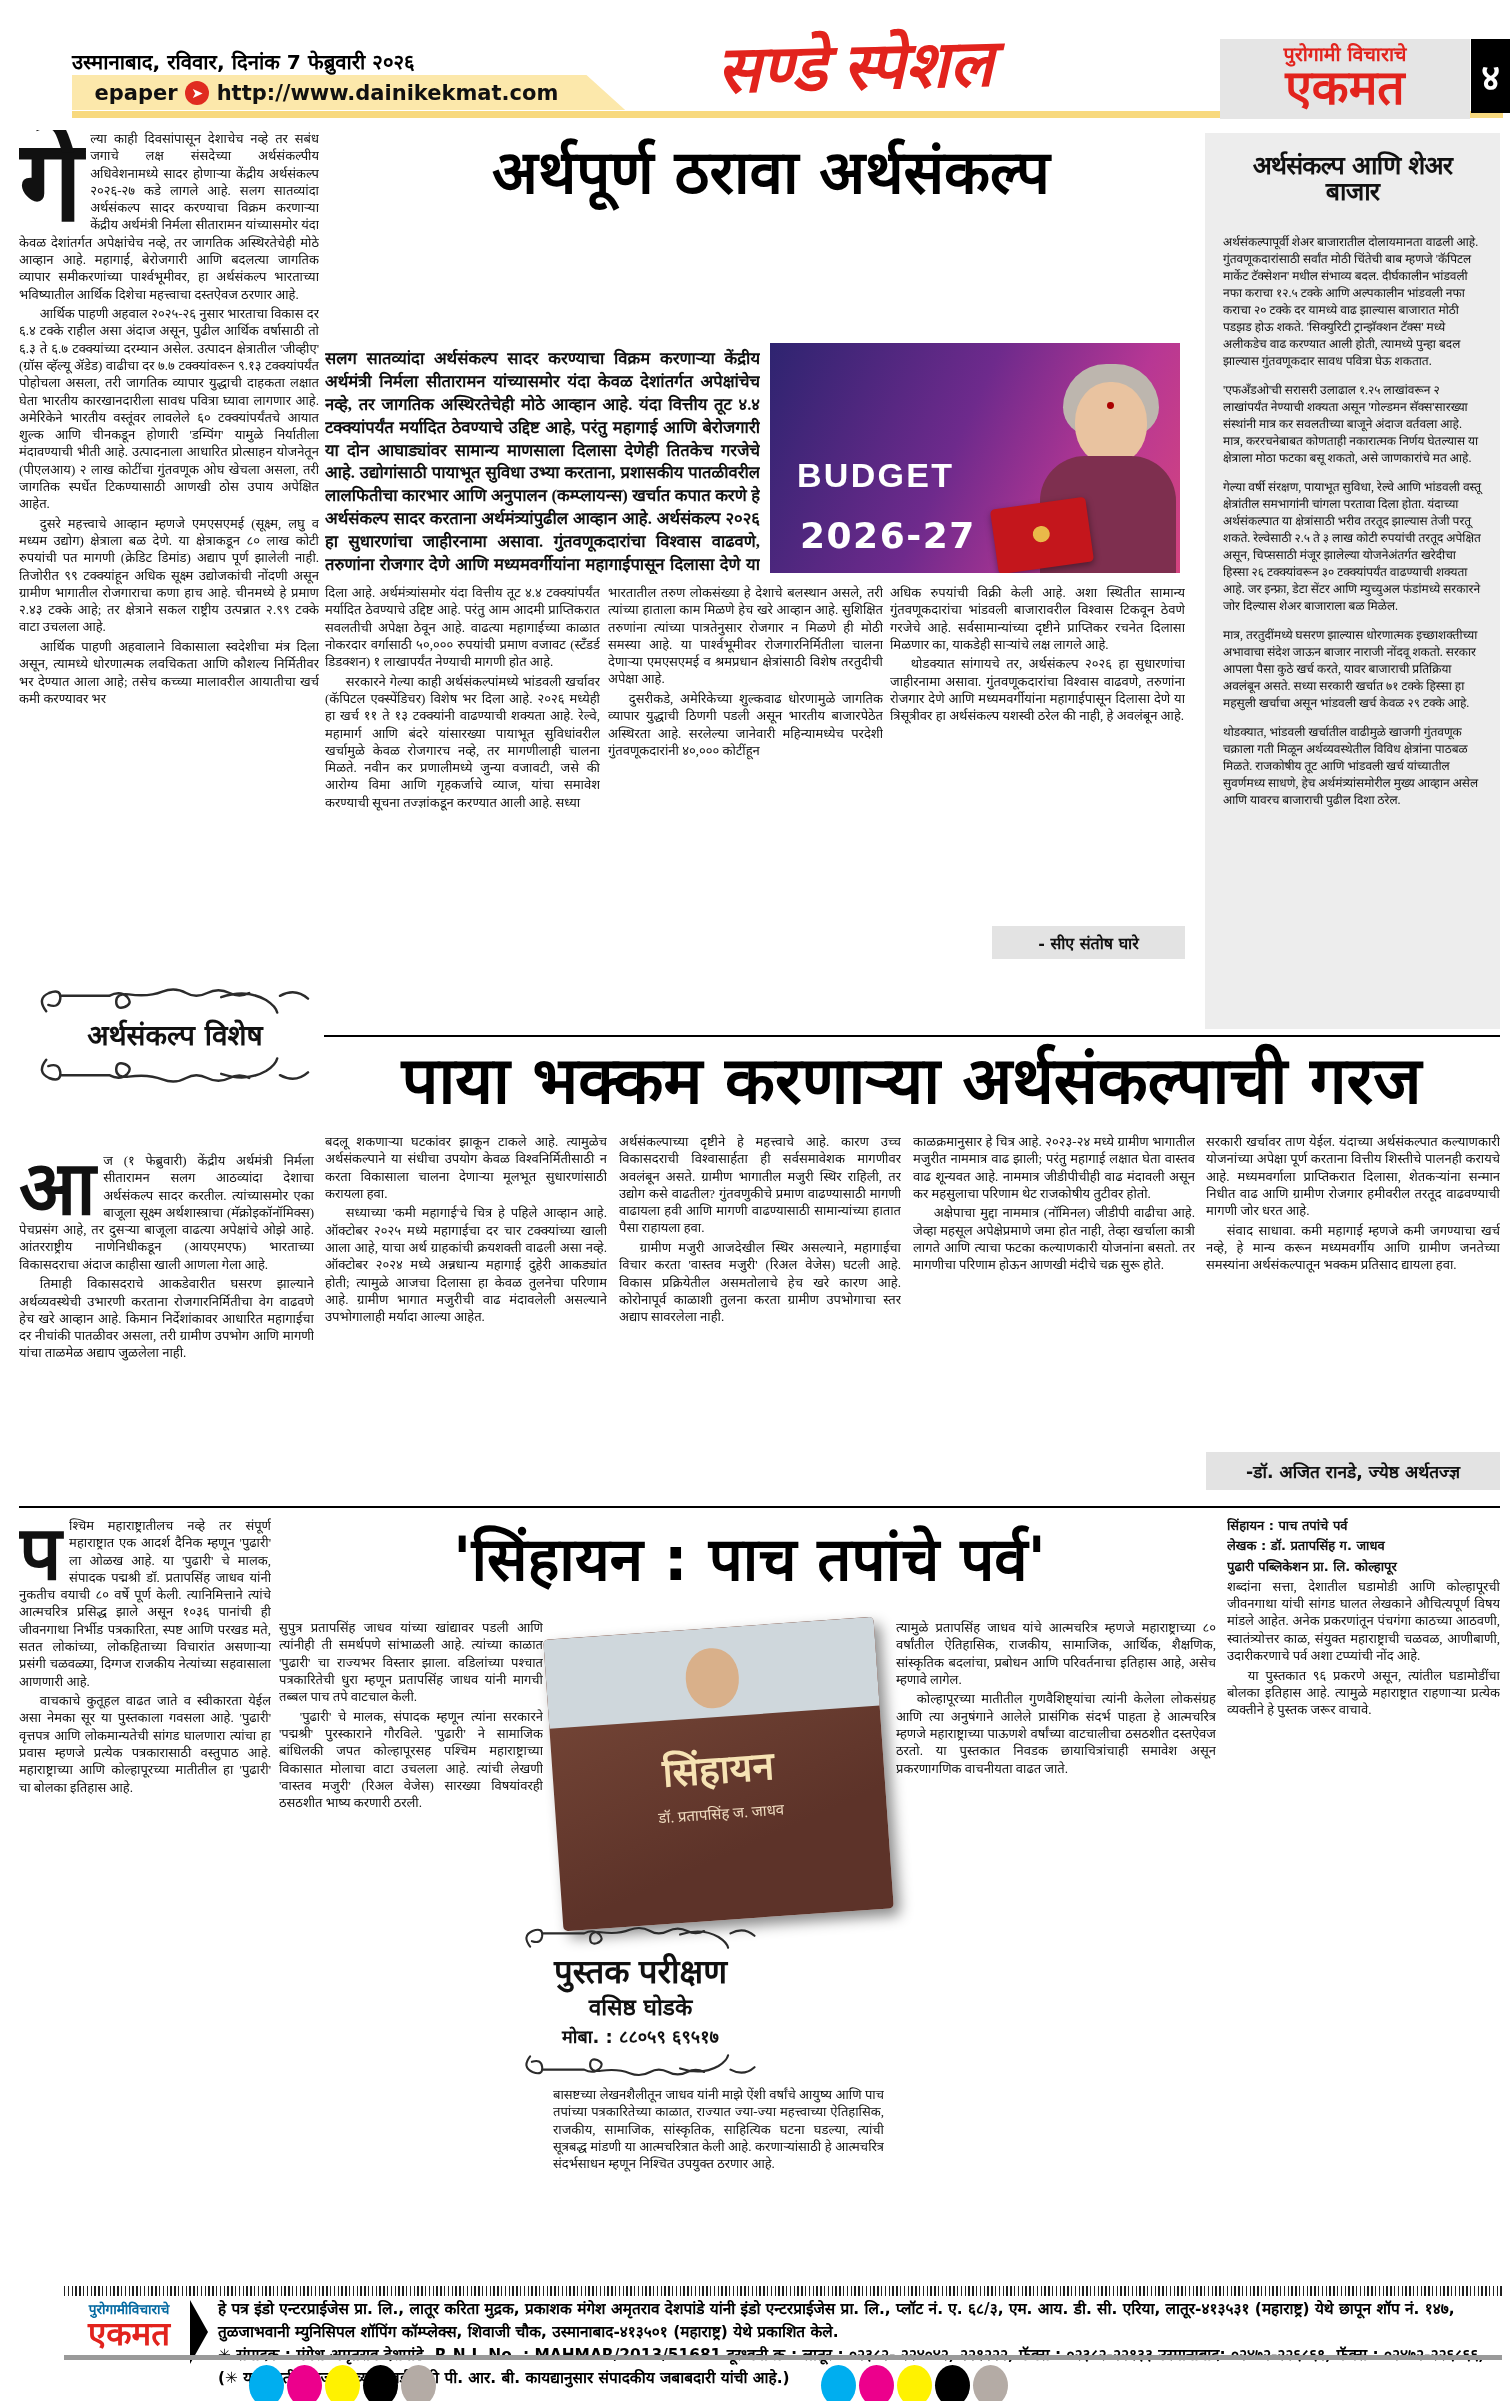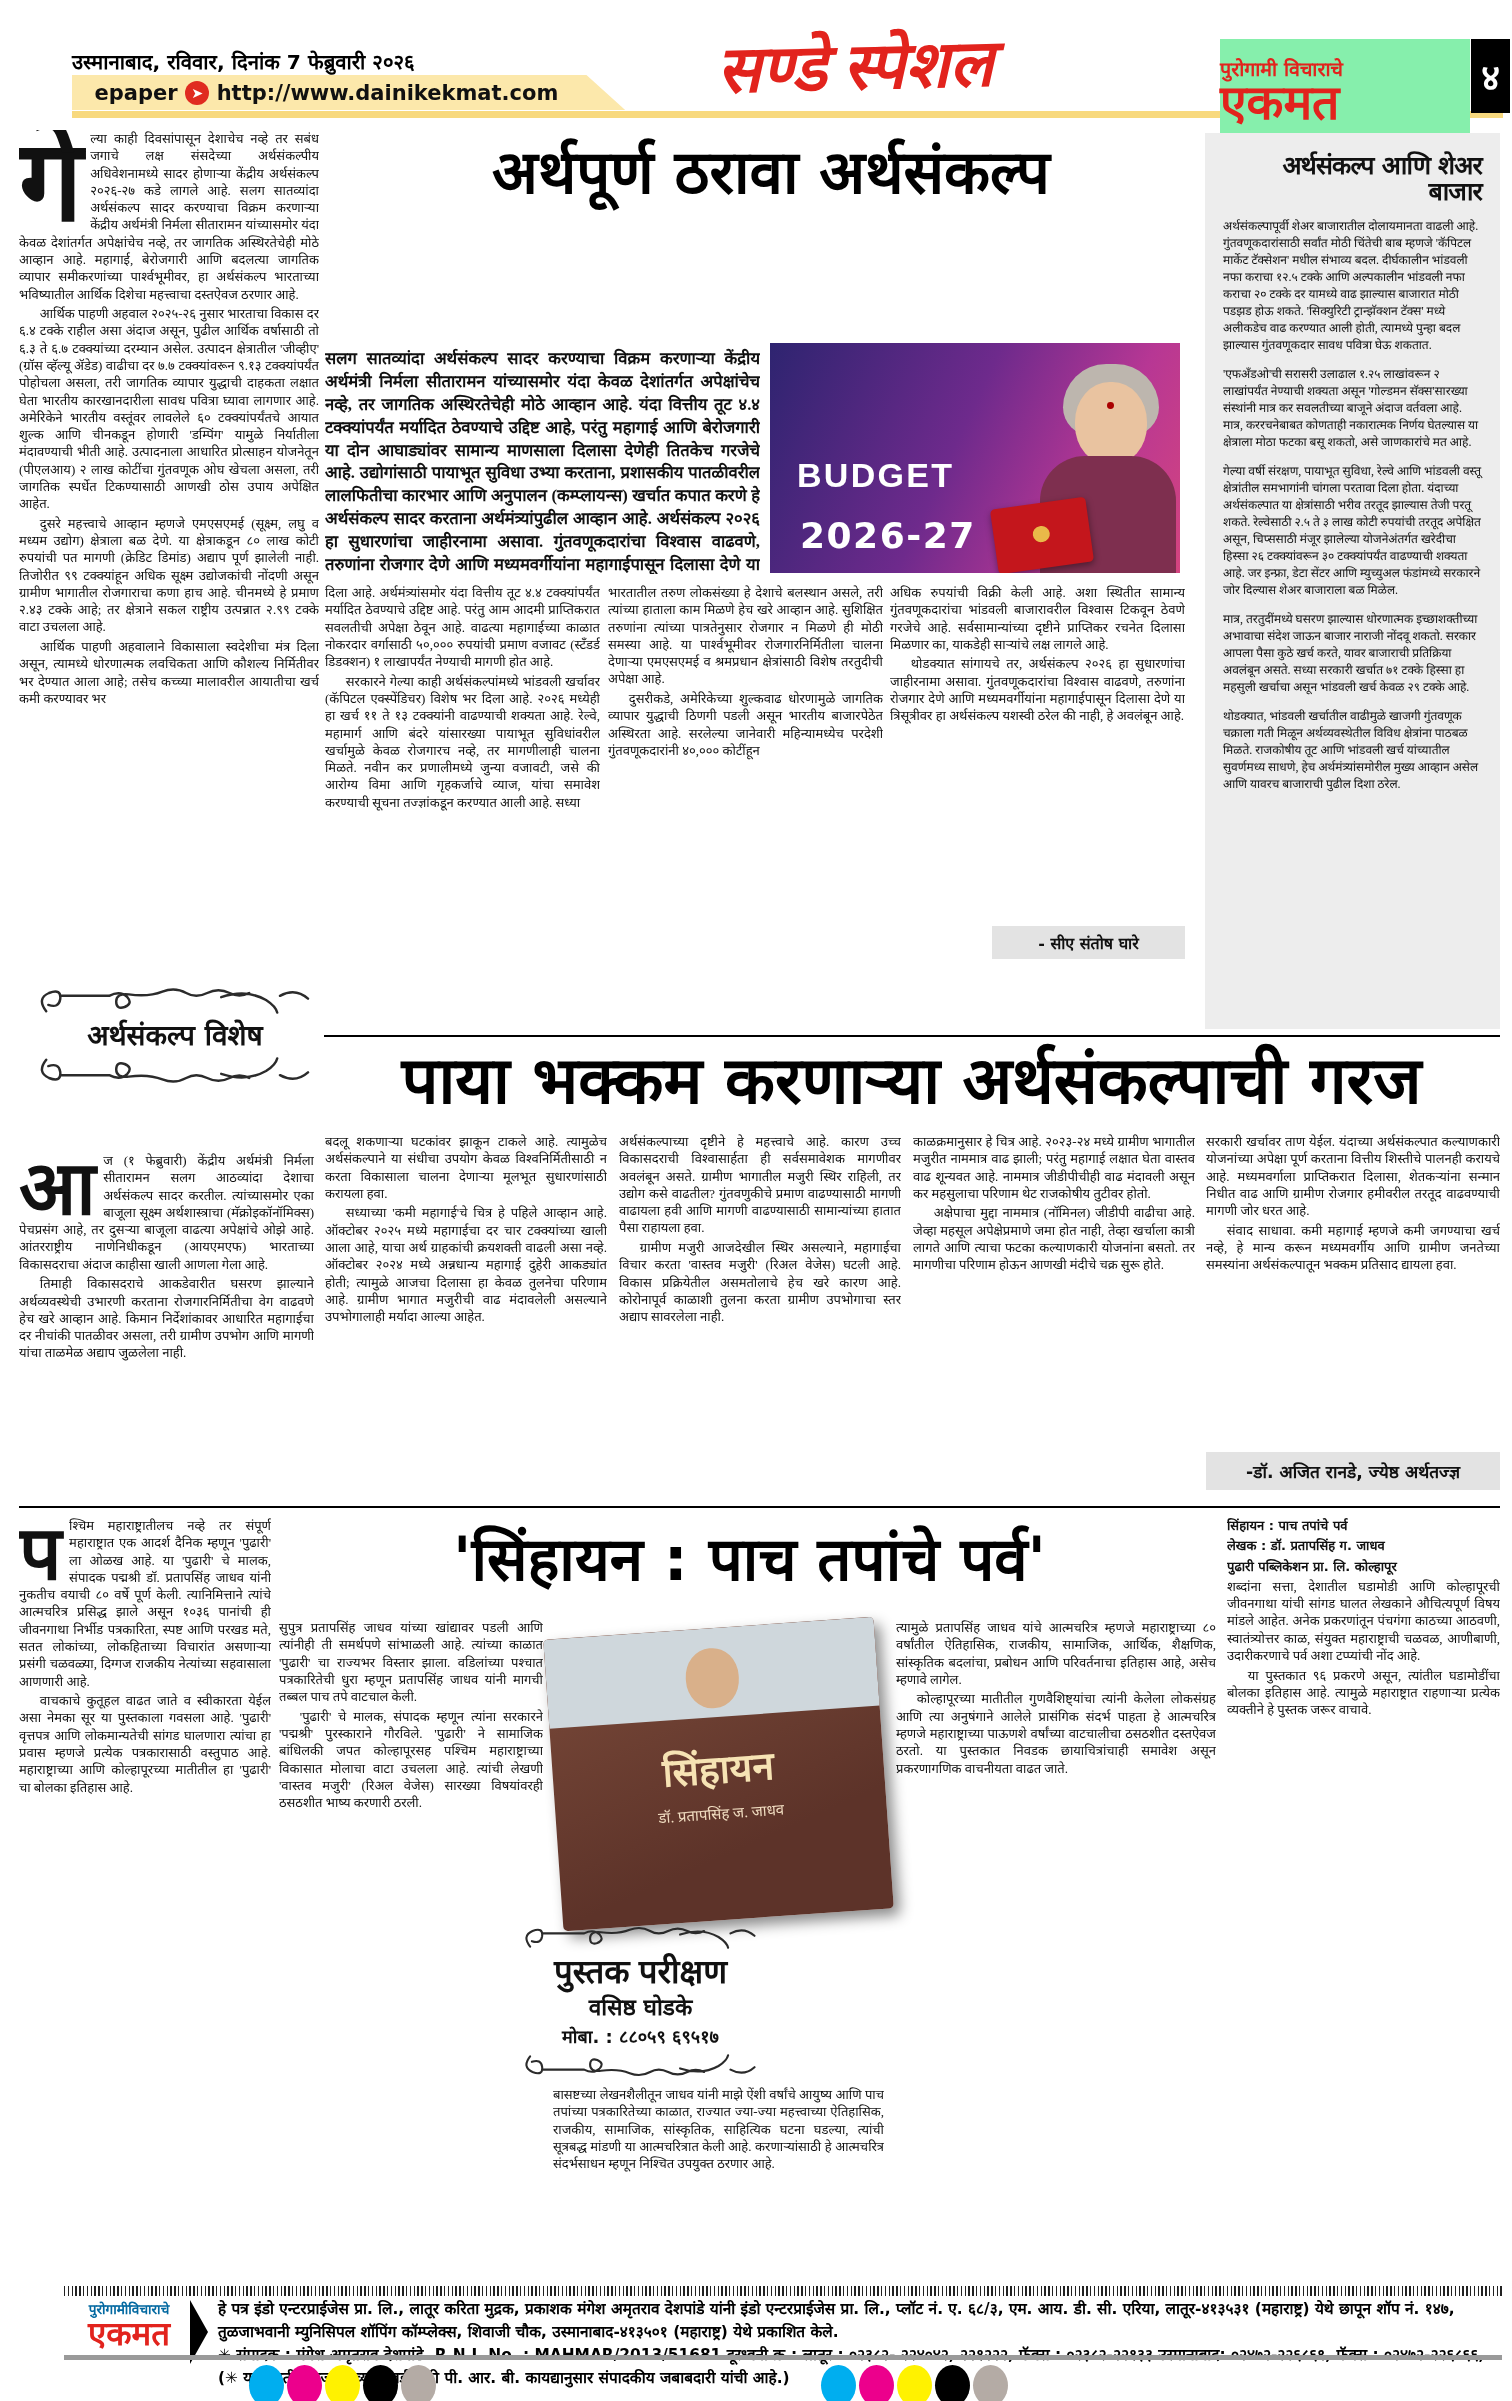--- a/index.html
+++ b/index.html
@@ -9,42 +9,42 @@
   
   .dateline{font-family:"DejaVu Sans",sans-serif;font-weight:700;font-size:20.3px;color:#000}
   .epaper-band{background:#fce8ab;clip-path:polygon(0 0,93% 0,100% 100%,0 100%);
                display:flex;align-items:center;gap:7.5px;padding:0 22.6px;font-family:"DejaVu Sans",sans-serif;
                font-weight:700;font-size:21px}
   .cursor-icon{display:inline-flex;width:24px;height:24px;border-radius:50%;background:#e02b20;color:#fff;
                align-items:center;justify-content:center;font-size:14.3px}
   .yellow-bar{background:#f8d97e}
   .sunday{color:#e2231d;font-weight:700;font-style:italic;font-size:65px;text-align:center;
           transform:rotate(-1.5deg);font-family:"Liberation Serif",serif;white-space:nowrap}
-  .masthead{background:#86efac;text-align:left;padding-top:21px}
+  .masthead{background:#e5e5e5;text-align:center;padding-top:6px}
   .masthead .tag{color:#e2231d;font-weight:700;font-size:19.6px;font-family:"DejaVu Sans",sans-serif;line-height:1}
   .masthead .ttl{color:#e2231d;font-weight:900;font-size:48px;font-family:"DejaVu Sans",sans-serif;line-height:.95}
   .pagebox{background:#000;color:#fff;display:flex;align-items:center;justify-content:center;
            font-size:36px;font-weight:700;font-family:"DejaVu Sans",sans-serif}
   
   .headline{font-family:"DejaVu Sans",sans-serif;font-weight:900;text-align:center;line-height:1.0;color:#000}
   
   .col{position:absolute;text-align:justify;font-size:13px;line-height:1.33;overflow:hidden}
   .col p{margin:0 0 2.3px;text-indent:1.6em}
   .col p:first-of-type{text-indent:0}
   .dc{float:left;font-weight:900;line-height:.8;padding:6px 7.5px 0 0;font-family:"DejaVu Sans",sans-serif}
   .dc-xl{font-size:113px}
   .dc-l{font-size:75px}
   .lead{font-weight:700;font-size:16.6px;line-height:1.38;text-align:justify}
   .bylinebox{background:#e3e3e3;font-weight:700;font-family:"DejaVu Sans",sans-serif;
              display:flex;align-items:center;justify-content:center}
   .rule{background:#000}
   
   .sidebar{background:#ededed;padding:16.6px 18px;box-sizing:border-box}
-  .sidebar h2{margin:3px 0 12px;font-family:"DejaVu Sans",sans-serif;font-weight:900;font-size:25px;
-              letter-spacing:-0.8px;text-align:right;line-height:1.05}
+  .sidebar h2{margin:3px 0 28px;font-family:"DejaVu Sans",sans-serif;font-weight:900;font-size:25px;
+              letter-spacing:-0.8px;text-align:center;line-height:1.05}
   .sidebar .paras{text-align:justify;font-size:13px;line-height:1.4}
   
   .ornbox{text-align:center}
   .ornbox .ttl{font-family:"DejaVu Sans",sans-serif;font-weight:900}
   .flourish{display:block;margin:0 auto}
   
   .budget{background:linear-gradient(115deg,#2e2470 0%,#6e2a8c 45%,#b73794 75%,#d4447f 100%);overflow:hidden}
   .budget .b1{position:absolute;left:27px;top:113px;color:#fff;font-family:Liberation Sans, sans-serif;
               font-weight:900;font-size:34px;letter-spacing:2.3px}
   .budget .b2{position:absolute;left:30px;top:172px;color:#fff;font-family:"DejaVu Sans",sans-serif;

